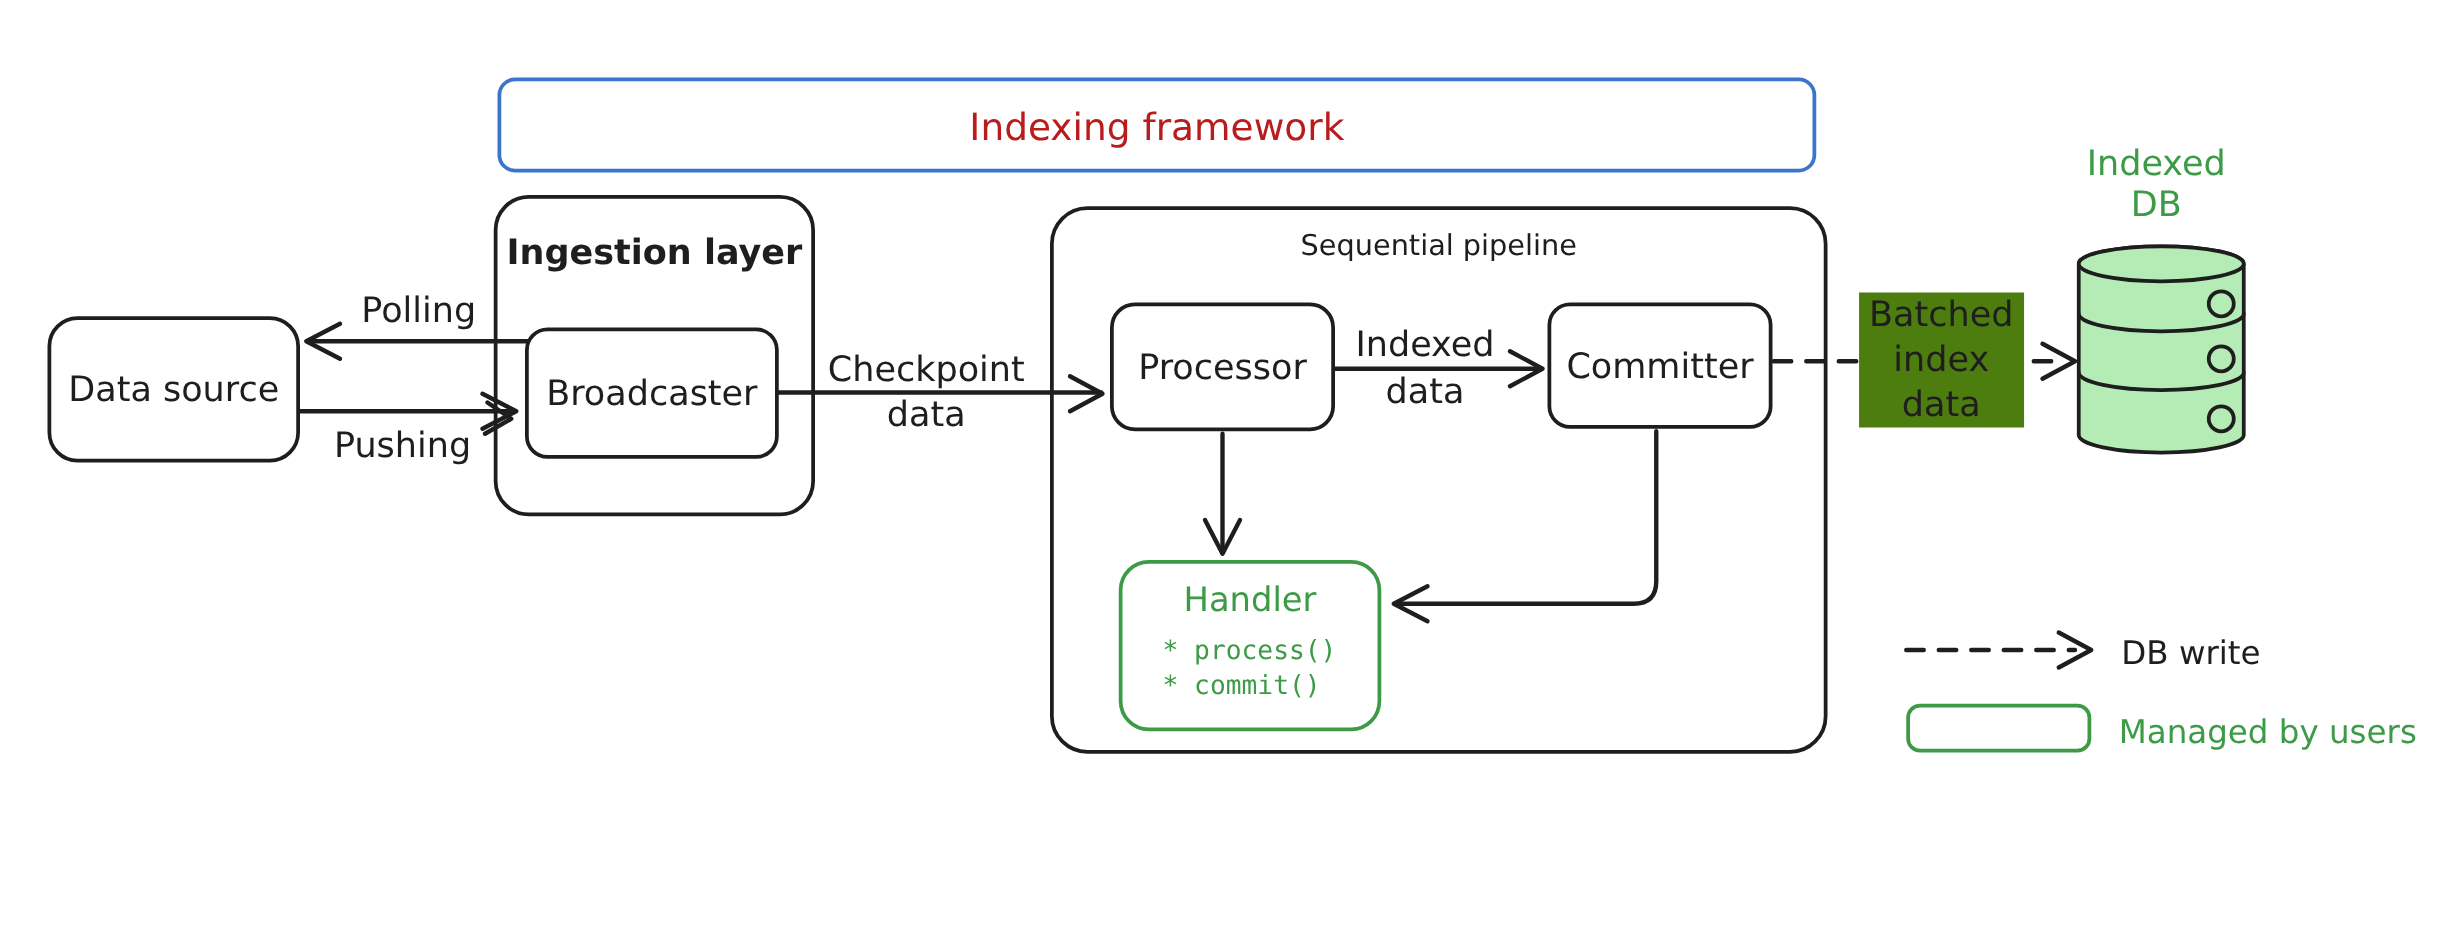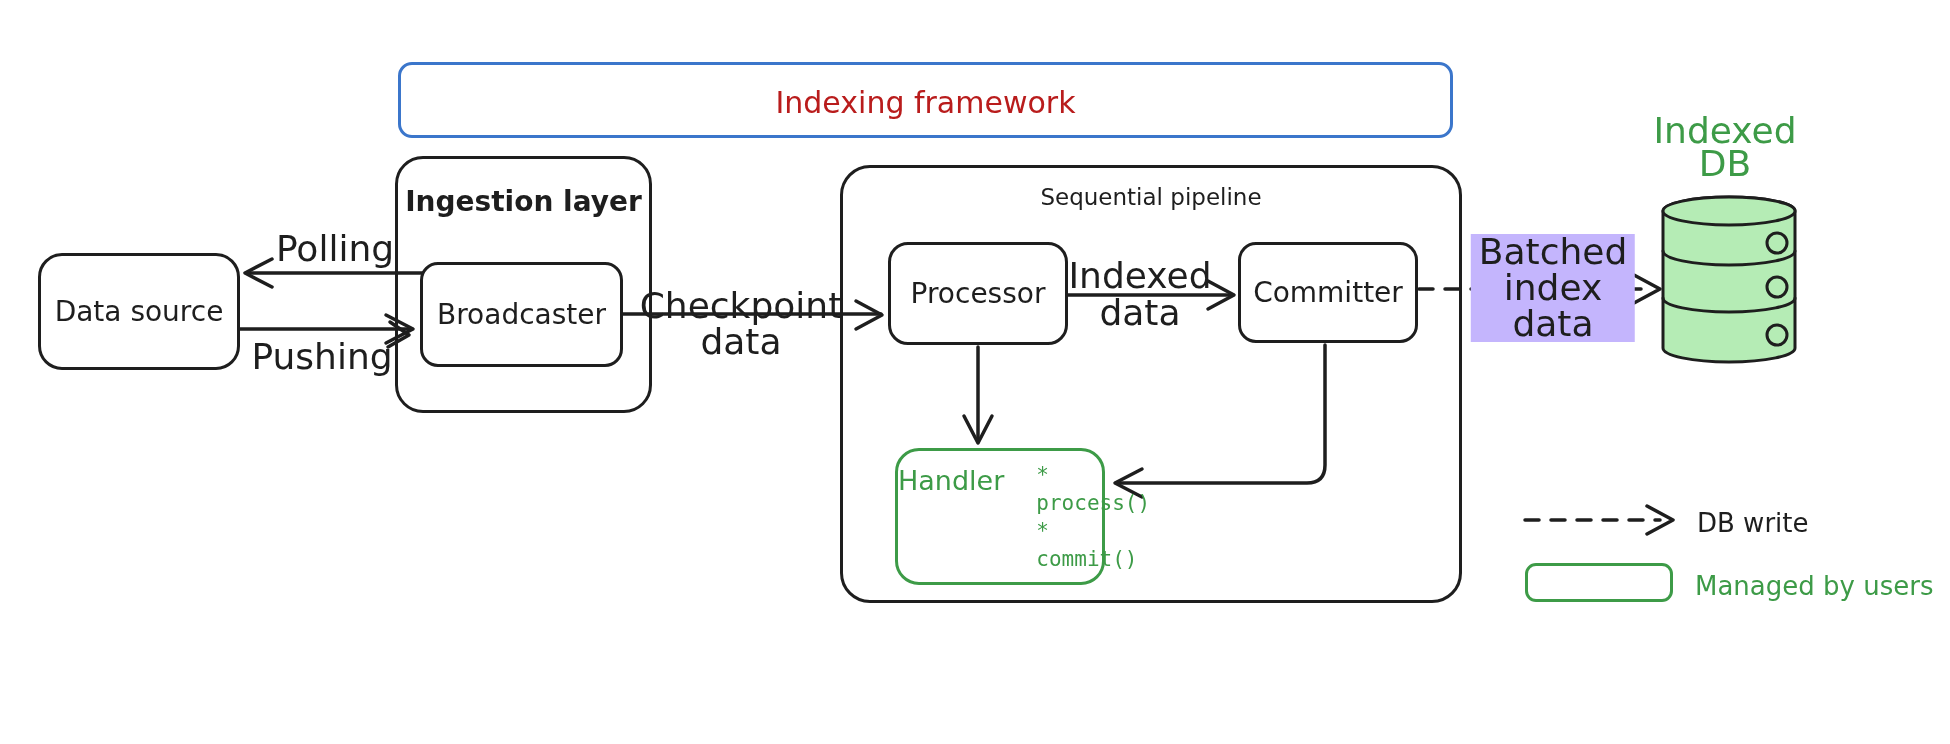--- a/index.html
+++ b/index.html
@@ -10,21 +10,21 @@
   .abs { position:absolute; }
   
   .frame { position:absolute; background:transparent; border:3.5px solid #1e1e1e; box-sizing:border-box; }
   .frame-label { position:absolute; left:0; right:0; text-align:center; }
   
   .node {
     position:absolute; background:#ffffff; border:3.5px solid #1e1e1e; box-sizing:border-box;
     display:flex; align-items:center; justify-content:center; font-size:28px;
   }
   .svglayer { position:absolute; left:0; top:0; }
-  .edge-label { position:absolute; transform:translate(-50%,-50%); text-align:center; font-size:36px; white-space:nowrap; }
+  .edge-label { position:absolute; transform:translate(-50%,-50%); text-align:center; font-size:28px; white-space:nowrap; }
   .green { color:#3d9b47; }
   .blue  { color:#b91c1c; }
   .mono  { font-family:"DejaVu Sans Mono", monospace; }
 </style>
 </head>
 <body>
 
 <div id="stage">
 
   <div class="frame" style="left:398px; top:62px; width:1055px; height:76px; border-color:#3b76cb; border-radius:14px;">
@@ -104,43 +104,43 @@
   </div>
 
   <div class="node" style="left:888px; top:242px; width:180px; height:103px; border-radius:20px;">
     <span>Processor</span>
   </div>
 
   <div class="node" style="left:1238px; top:242px; width:180px; height:101px; border-radius:18px;">
     <span>Committer</span>
   </div>
 
-  <div class="node" style="left:895px; top:448px; width:210px; height:137px; border-radius:24px; border-color:#3d9b47; flex-direction:row; align-items:stretch; justify-content:flex-start;">
+  <div class="node" style="left:895px; top:448px; width:210px; height:137px; border-radius:24px; border-color:#3d9b47; flex-direction:column; align-items:stretch; justify-content:flex-start;">
     <div class="green" style="text-align:center; margin-top:14px; font-size:27px;">Handler</div>
     <div class="green mono" style="margin-top:10px; padding-left:32px; font-size:21px; line-height:28px;">
       <div>* process()</div>
       <div>* commit()</div>
     </div>
   </div>
 
   <div class="edge-label" style="left:335px; top:248px;">Polling</div>
 
   <div class="edge-label" style="left:322px; top:356px;">Pushing</div>
 
-  <div class="edge-label" style="left:741px; top:324px; line-height:36px;">
+  <div class="edge-label" style="left:741px; top:314px; line-height:36px;">
     <div>Checkpoint</div>
     <div>data</div>
   </div>
 
   <div class="edge-label" style="left:1140px; top:294px; line-height:37px;">
     <div>Indexed</div>
     <div>data</div>
   </div>
 
-  <div class="edge-label" style="left:1553px; top:288px; line-height:36px; background:#c4b5fd; padding:0 8px;">
+  <div class="edge-label" style="left:1553px; top:288px; line-height:36px; background:#4d7c0f; padding:0 8px;">
     <div>Batched</div>
     <div>index</div>
     <div>data</div>
   </div>
 
   <div class="edge-label green" style="left:1725px; top:147px; line-height:33px;">
     <div>Indexed</div>
     <div>DB</div>
   </div>
 

